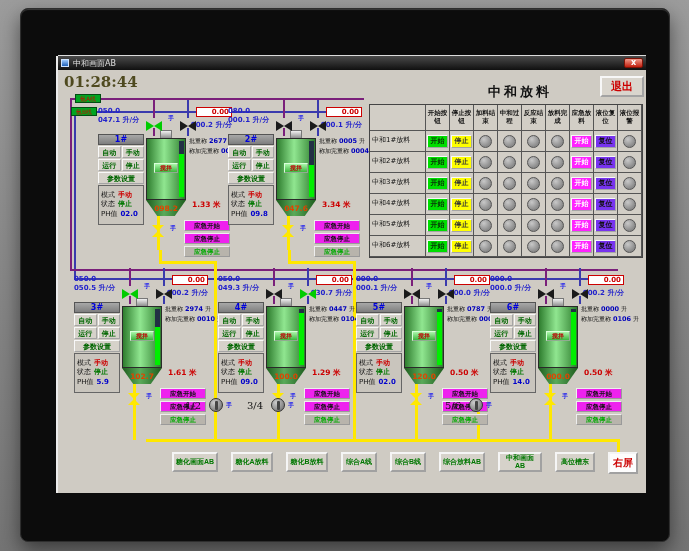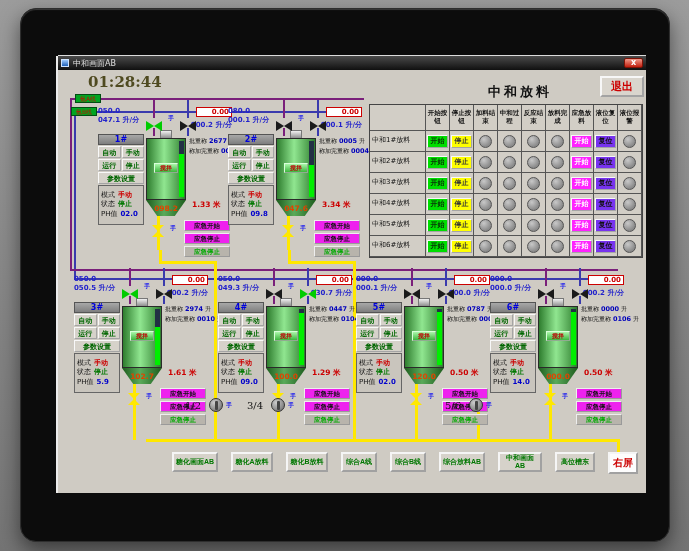--- a/index.html
+++ b/index.html
@@ -1,32 +1,32 @@
 <!DOCTYPE html>
 <html><head>
 <meta charset="utf-8">
 <style>
   html,body{margin:0;padding:0;width:689px;height:551px;overflow:hidden;
     font-family:"DejaVu Sans",sans-serif;background:linear-gradient(#9c9c9c,#838383 60%,#747474);}
   *{box-sizing:border-box;}
   
   .device{position:absolute;left:20px;top:8px;width:650px;height:534px;background:#0c0c0c;
-    border-radius:16px;border:1px solid #2e2e2e;box-shadow:0 8px 20px rgba(0,0,0,.5), inset 0 1px 1px #3a3a3a;}
+    border-radius:8px;border:1px solid #2e2e2e;box-shadow:0 8px 20px rgba(0,0,0,.5), inset 0 1px 1px #3a3a3a;}
   
   .screen{position:absolute;left:37px;top:47px;width:588px;height:437px;background:#cfcbc3;
     box-shadow:-2px 0 0 #ececec,0 -1px 0 #dcdcdc;overflow:hidden;}
   
   .tbar{position:absolute;left:0;top:0;width:588px;height:14px;background:linear-gradient(#4a4a4a,#101010);
     display:flex;align-items:center;padding:0 3px;z-index:9;}
   .appico{width:8px;height:8px;background:linear-gradient(#9ecbff,#1d5fb8);border:1px solid #cfe4ff;margin-right:4px;}
   .ttext{color:#e0e0e0;font-size:8px;flex:1;}
   .closebtn{width:19px;height:10px;background:linear-gradient(#f09a8a,#c21e0e);border:1px solid #7d1206;
     border-radius:2px;color:#fff;font-size:8px;line-height:8px;text-align:center;font-weight:bold;}
   
-  .clock{position:absolute;left:6px;top:17px;font-family:"DejaVu Serif",serif;font-size:15px;font-weight:bold;color:#4f4a20;z-index:5;margin-left:24px;}
+  .clock{position:absolute;left:6px;top:17px;font-family:"DejaVu Serif",serif;font-size:15px;font-weight:bold;color:#4f4a20;z-index:5;}
   .ptitle{position:absolute;left:148px;top:14px;font-size:16px;font-weight:bold;color:#0a0a0a;letter-spacing:1px;z-index:5;}
   .stitle{position:absolute;left:430px;top:27px;font-size:13px;font-weight:bold;color:#111;letter-spacing:3px;z-index:5;}
   .exitbtn{position:absolute;left:542px;top:20px;width:44px;height:21px;background:#d9d5cd;border:2px outset #f7f7f7;
     color:#cc0000;font-weight:bold;font-size:11px;padding:0;z-index:6;}
   
   .src{position:absolute;width:26px;height:9px;background:#00a522;border:1px solid #014f12;color:#bb1100;
     font-size:6px;line-height:7px;text-align:center;overflow:hidden;z-index:4;}
   .src0{left:17px;top:38px;}.src1{left:13px;top:51px;}
   
   .pp{position:absolute;background:#7a1f7a;z-index:1;}

